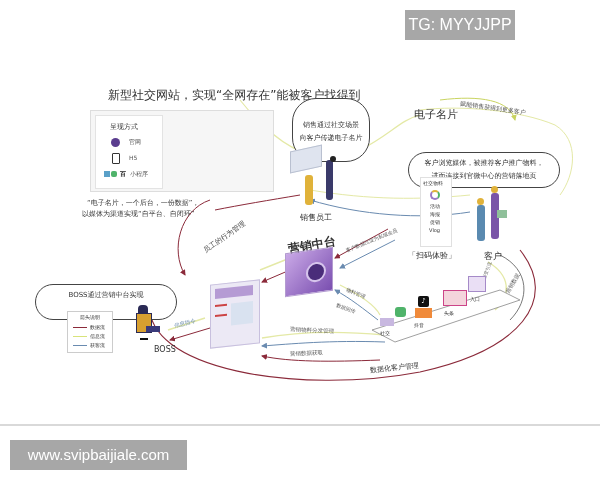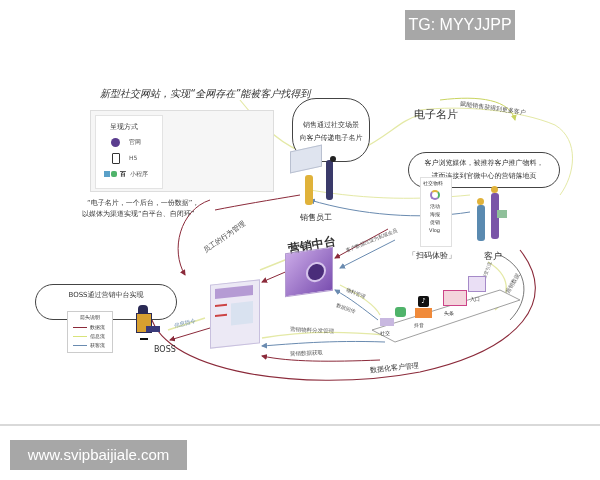--- a/index.html
+++ b/index.html
@@ -63,21 +63,21 @@
 
   <path d="M168,330 L205,318" fill="none" stroke="#e4e9a6" stroke-width="1.5"></path>
   <path d="M210,328 L170,340" fill="none" stroke="#8b2a3a" stroke-width="1" marker-end="url(#ar)"></path>
 
   <path d="M488,262 C510,275 512,295 495,310" fill="none" stroke="#e4e9a6" stroke-width="1.3"></path>
   <path d="M500,255 C530,270 530,300 510,320" fill="none" stroke="#555" stroke-width="0.8"></path>
 
   <path d="M372,330 L500,290 L520,300 L395,342 z" fill="#fff" stroke="#888" stroke-width="0.8"></path>
 </svg>
 
-<div class="t" style="left:100px;top:87px;font-size:10px;font-style:italic;">新型社交网站，实现“全网存在”能被客户找得到</div>
+<div class="t" style="left:108px;top:87px;font-size:12px;">新型社交网站，实现“全网存在”能被客户找得到</div>
 
 <div class="box" style="left:90px;top:110px;width:182px;height:80px;">
   <div class="panel" style="left:4px;top:4px;width:66px;height:72px;">
     <div class="t" style="left:14px;top:6px;font-size:7px;">呈现方式</div>
     <div style="position:absolute;left:15px;top:22px;width:9px;height:9px;border-radius:50%;background:#5b3d8f;"></div>
     <div class="t small" style="left:33px;top:22px;">官网</div>
     <div style="position:absolute;left:16px;top:37px;width:6px;height:9px;border:1px solid #333;border-radius:1px;"></div>
     <div class="t small" style="left:33px;top:38px;">H5</div>
     <div style="position:absolute;left:8px;top:55px;width:6px;height:6px;background:#5aa0c8;"></div>
     <div style="position:absolute;left:15px;top:55px;width:6px;height:6px;background:#4fb36a;border-radius:2px;"></div>

